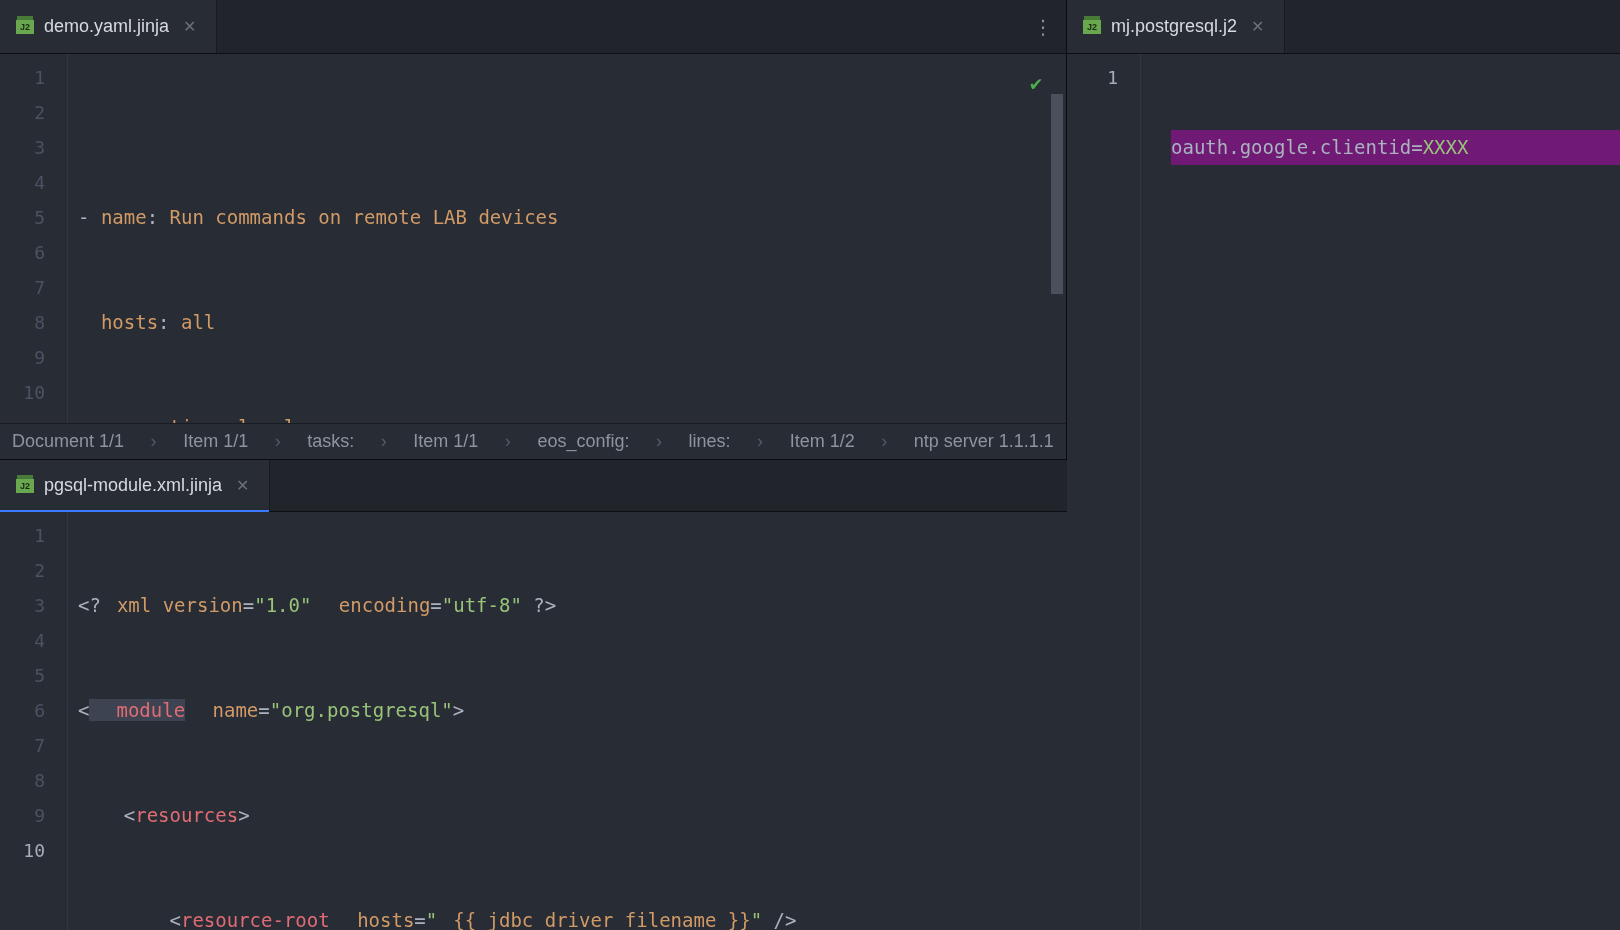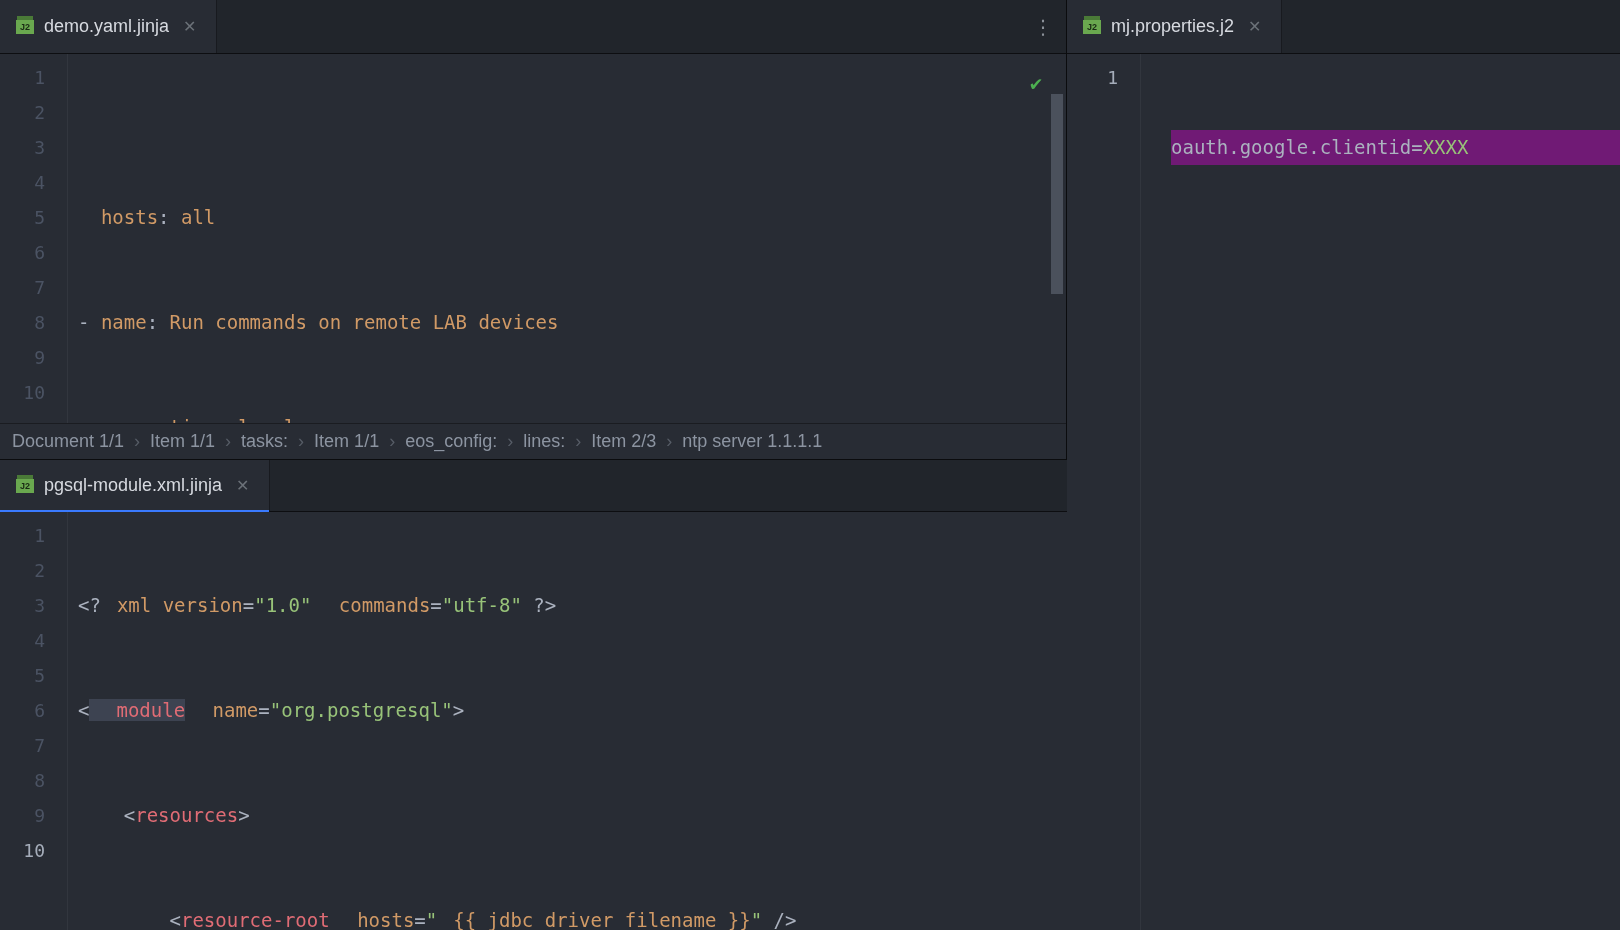--- a/index.html
+++ b/index.html
@@ -149,20 +149,21 @@
     border-top:1px solid #1a1c21;
     display:flex;
     align-items:center;
     padding:0 12px;
     gap:10px;
     color:#8c94a1;
     font-family: -apple-system, BlinkMacSystemFont, "Segoe UI", Arial, sans-serif;
     font-size:18px;
     white-space:nowrap;
     overflow:hidden;
+    justify-content:space-between;
   }
   .breadcrumb .sep { color:#565c66; }
 
   .pane-topright .editor .gutter { width:74px; }
   .pane-topright .codeline.hl-line { background:#701a75;margin-left:20px; }
 
   .pane-bottom .tabbar { height:52px; }
   .pane-bottom .gutter .ln { height:35px; line-height:35px;}
   .pane-bottom .code { line-height:35px; font-size:19px; }
   .pane-bottom .codeline { height:35px; }
@@ -190,22 +191,22 @@
         <div class="ln">5</div>
         <div class="ln">6</div>
         <div class="ln">7</div>
         <div class="ln">8</div>
         <div class="ln">9</div>
         <div class="ln">10</div>
       </div>
       <div class="code">
         <span class="check-icon">✔</span>
         <div class="vscroll"></div>
+        <div class="codeline"><span class="k-dash">- </span><span class="k-key">name</span><span class="k-punc">: </span><span class="k-val">Run commands on remote LAB devices</span></div>
         <div class="codeline">  <span class="k-key">hosts</span><span class="k-punc">: </span><span class="k-val">all</span></div>
-        <div class="codeline"><span class="k-dash">- </span><span class="k-key">name</span><span class="k-punc">: </span><span class="k-val">Run commands on remote LAB devices</span></div>
         <div class="codeline">  <span class="k-key">connection</span><span class="k-punc">: </span><span class="k-val">local</span></div>
         
         
         
         
         
         
         
       </div>
     </div>
@@ -215,31 +216,31 @@
       <span>Item 1/1</span>
         <span class="sep">›</span>
       <span>tasks:</span>
         <span class="sep">›</span>
       <span>Item 1/1</span>
         <span class="sep">›</span>
       <span>eos_config:</span>
         <span class="sep">›</span>
       <span>lines:</span>
         <span class="sep">›</span>
-      <span>Item 2/3</span>
+      <span>Item 1/2</span>
         <span class="sep">›</span>
       <span>ntp server 1.1.1.1</span>
     </div>
   </div>
 
   <div class="pane-topright">
     <div class="tabbar">
       <div class="tab">
         <span class="tab-icon">J2</span>
-        <span>mj.properties.j2</span>
+        <span>mj.postgresql.j2</span>
         <span class="close">✕</span>
       </div>
     </div>
     <div class="editor">
       <div class="gutter">
         <div class="ln cur">1</div>
       </div>
       <div class="code">
         <div class="codeline hl-line"><span class="k-prop">oauth.google.clientid=</span><span class="k-prop-val">XXXX</span></div>
       </div>
@@ -262,21 +263,21 @@
         <div class="ln">3</div>
         <div class="ln">4</div>
         <div class="ln">5</div>
         <div class="ln">6</div>
         <div class="ln">7</div>
         <div class="ln">8</div>
         <div class="ln">9</div>
         <div class="ln cur">10</div>
       </div>
       <div class="code" style="position:relative">
-        <div class="codeline"><span class="k-xml">&lt;?</span><span class="k-attr">xml version</span><span class="k-xml">=</span><span class="k-str">"1.0"</span><span class="k-attr"> commands</span><span class="k-xml">=</span><span class="k-str">"utf-8"</span><span class="k-xml"> ?&gt;</span></div>
+        <div class="codeline"><span class="k-xml">&lt;?</span><span class="k-attr">xml version</span><span class="k-xml">=</span><span class="k-str">"1.0"</span><span class="k-attr"> encoding</span><span class="k-xml">=</span><span class="k-str">"utf-8"</span><span class="k-xml"> ?&gt;</span></div>
         <div class="codeline"><span class="k-xml">&lt;</span><span class="k-tag hl-word">module</span><span class="k-attr"> name</span><span class="k-xml">=</span><span class="k-str">"org.postgresql"</span><span class="k-xml">&gt;</span></div>
         <div class="codeline">    <span class="k-xml">&lt;</span><span class="k-tag">resources</span><span class="k-xml">&gt;</span></div>
         <div class="codeline">        <span class="k-xml">&lt;</span><span class="k-tag">resource-root</span><span class="k-attr"> hosts</span><span class="k-xml">=</span><span class="k-str">"</span><span class="k-attr">{{ jdbc_driver_filename }}</span><span class="k-str">"</span><span class="k-xml"> /&gt;</span></div>
         
         
         
         
         
         
       </div>

